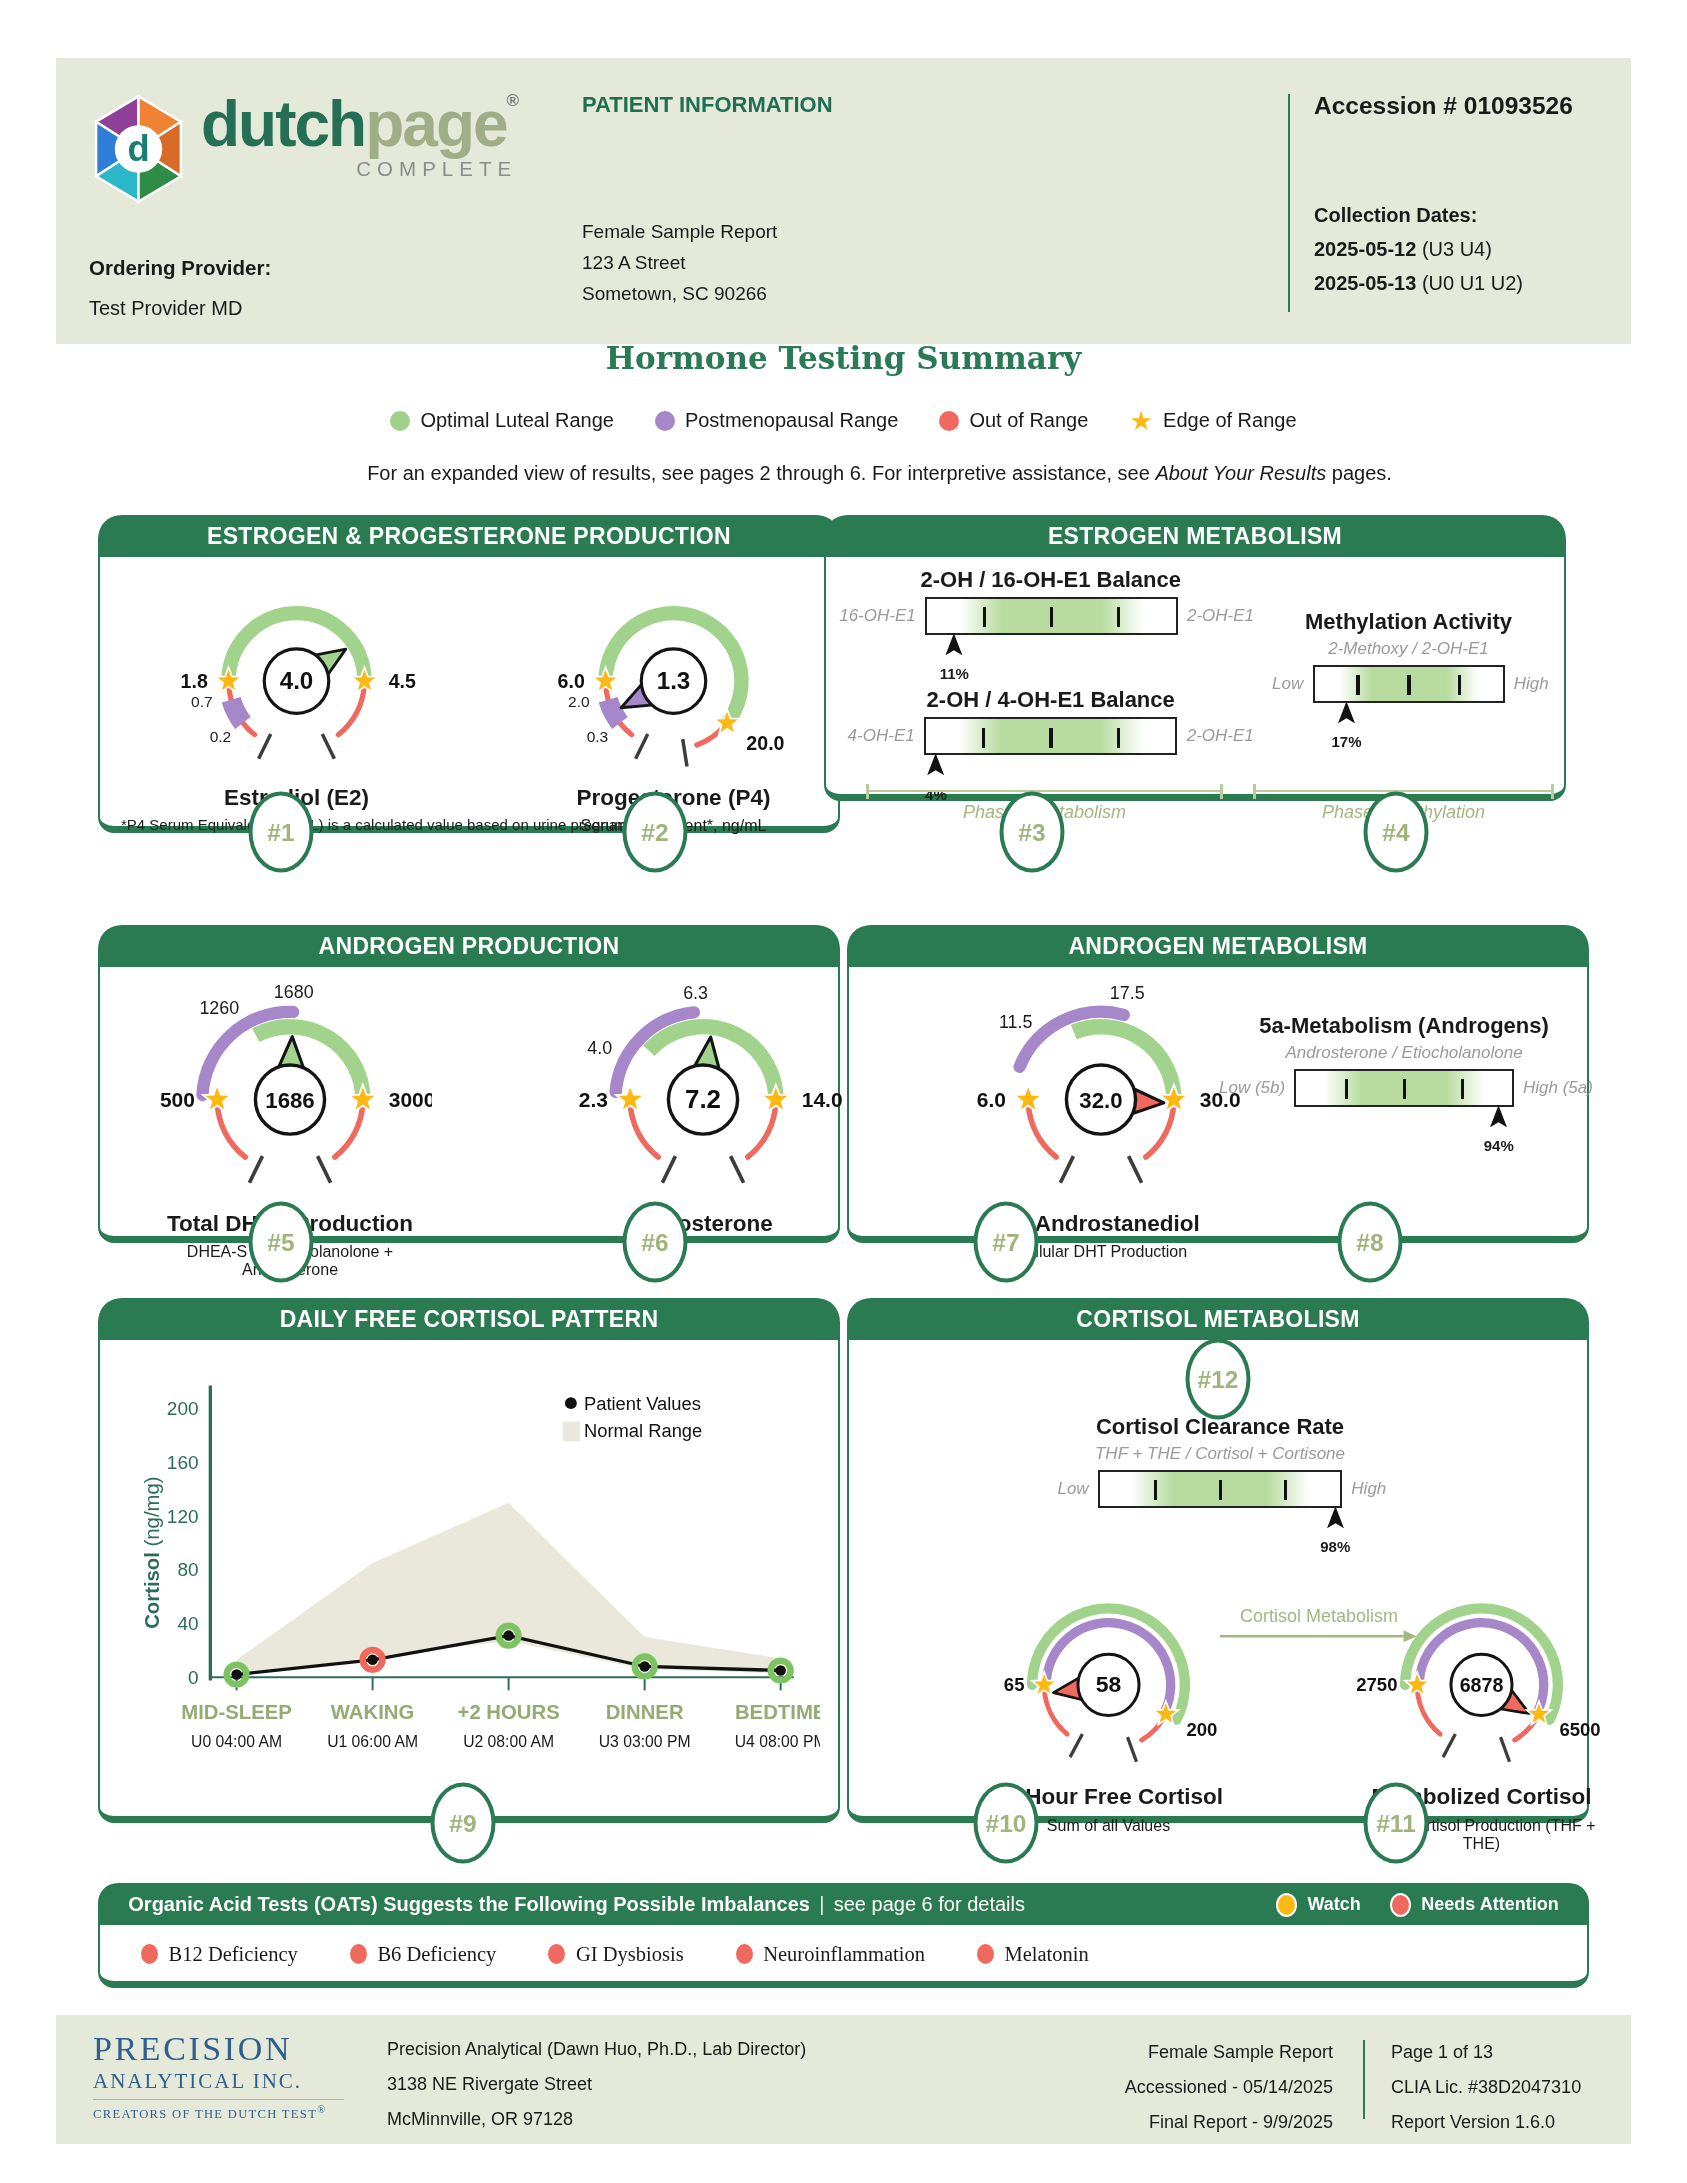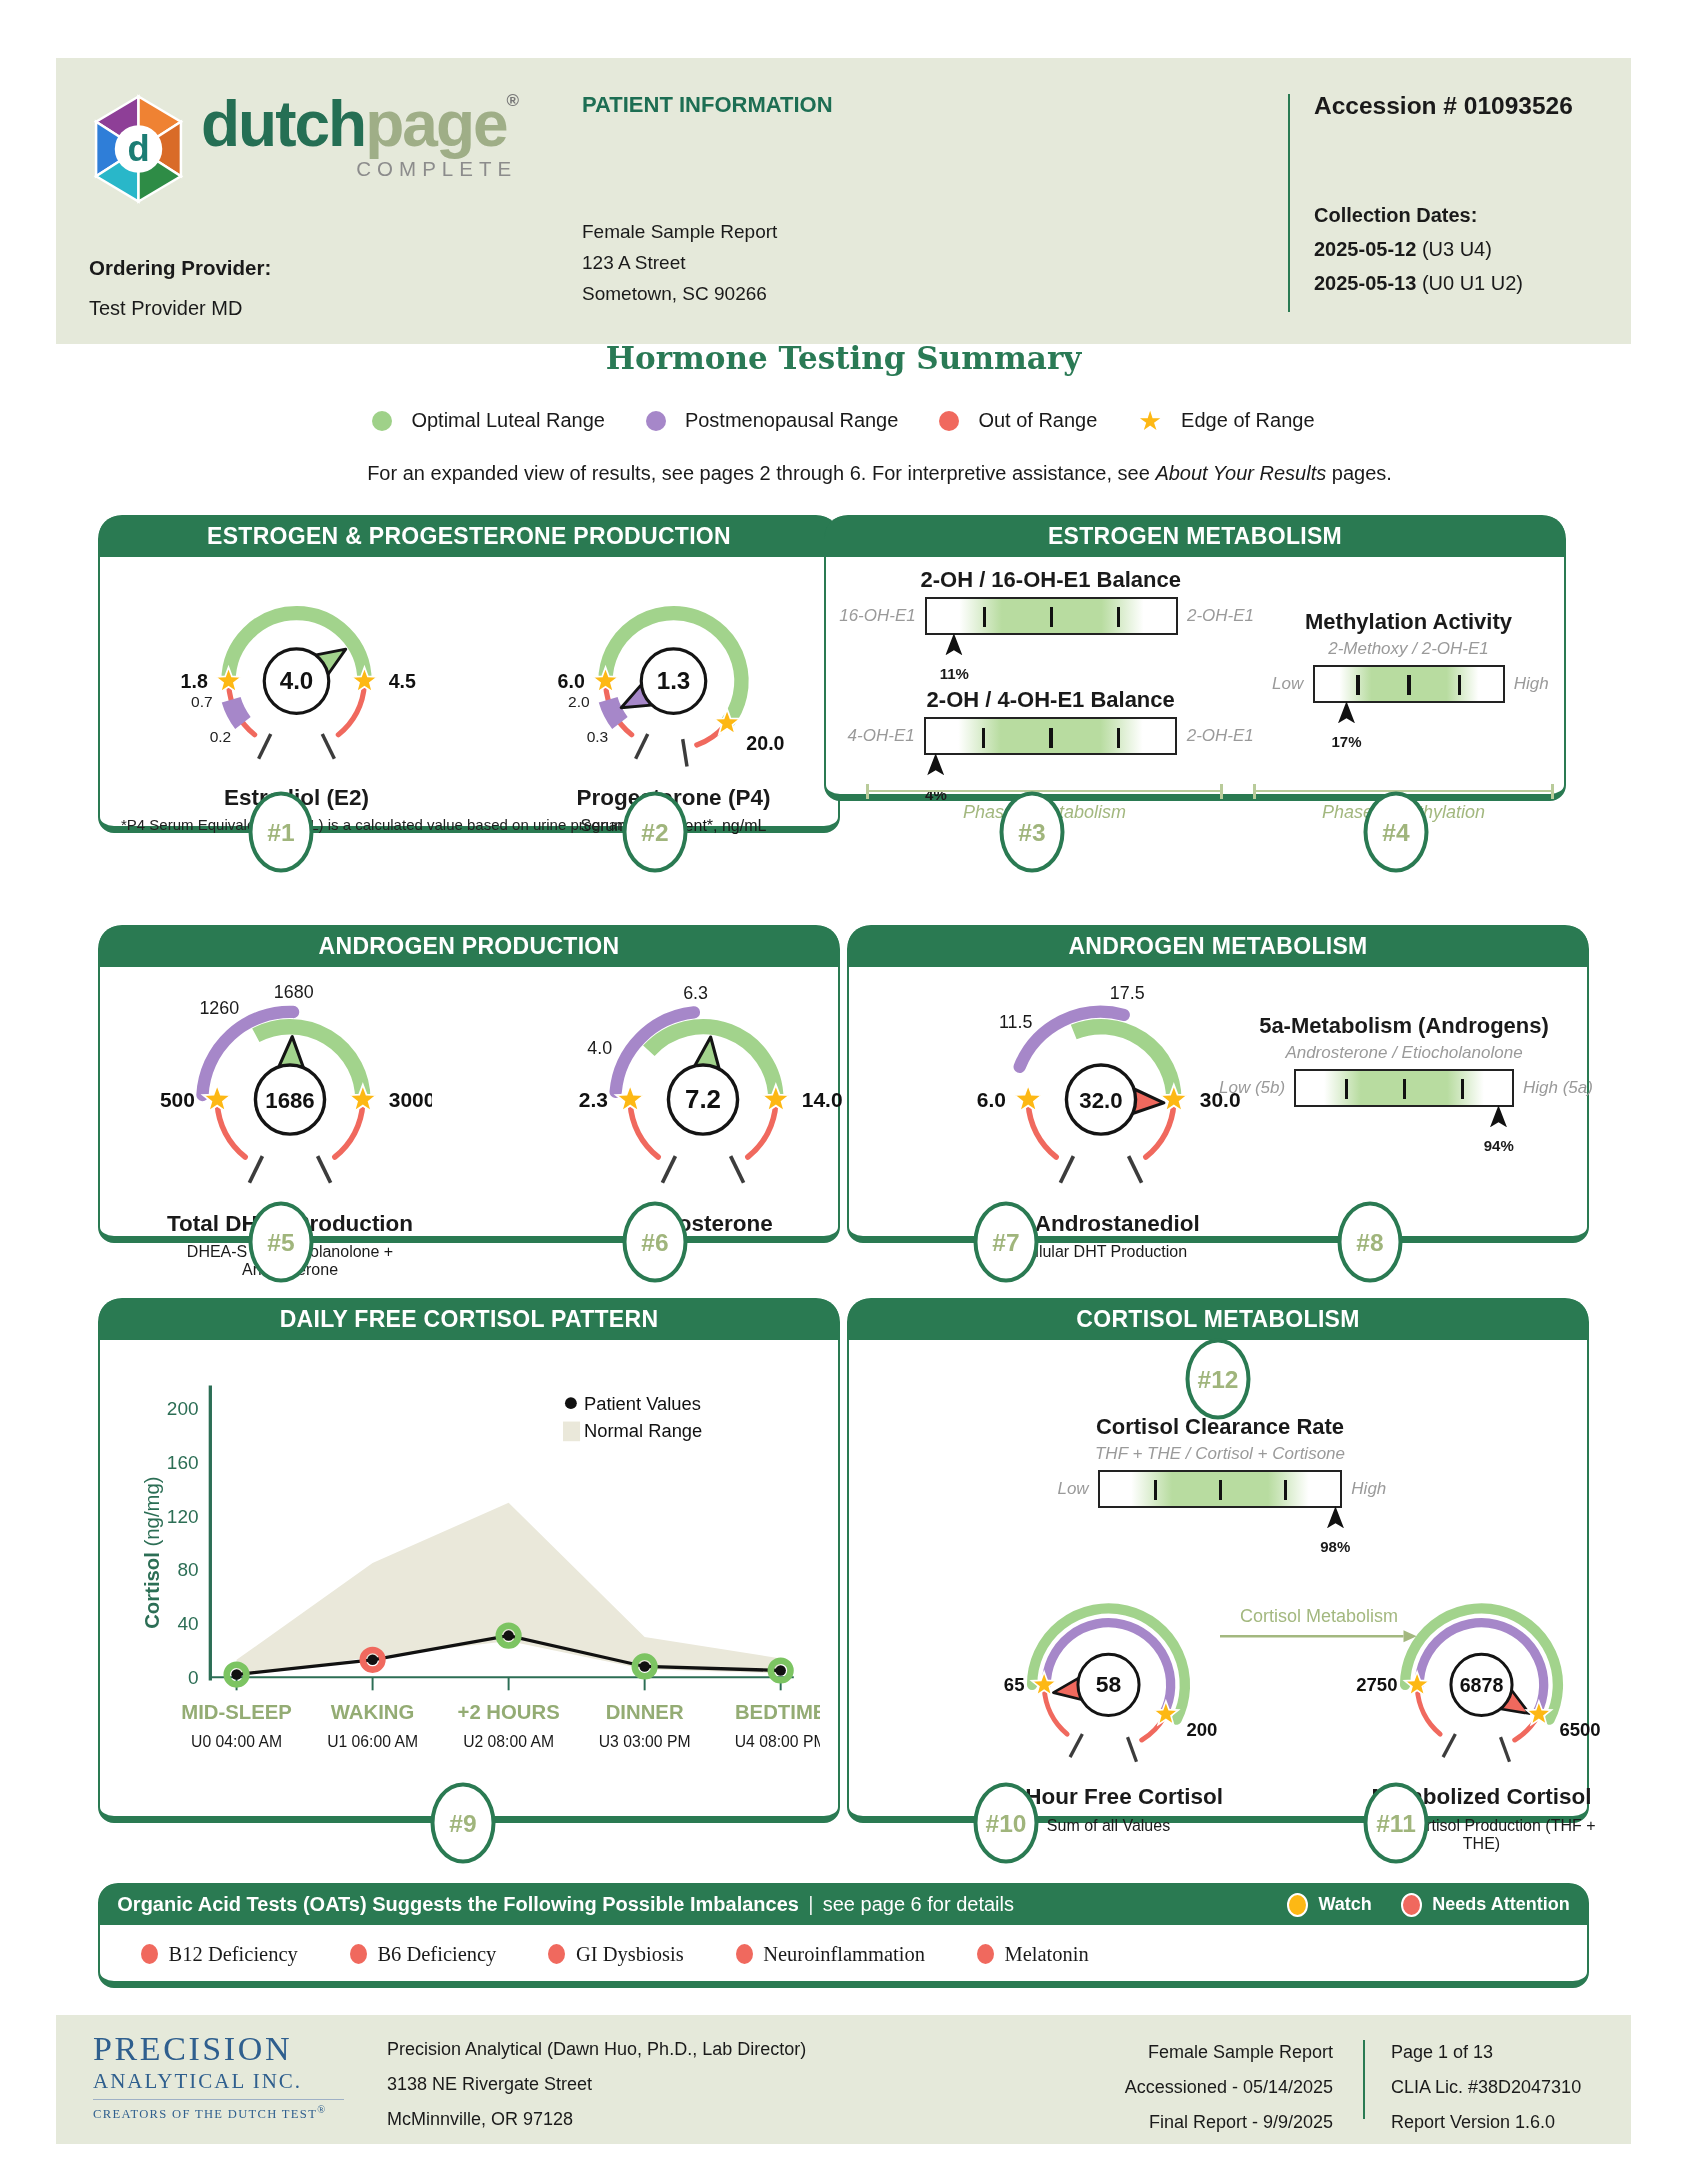--- a/index.html
+++ b/index.html
@@ -26,21 +26,21 @@
   .vdiv{position:absolute;left:1232px;top:36px;width:2px;height:218px;background:#2a7a52;}
   .acc{position:absolute;left:1258px;top:34px;font-size:24.5px;font-weight:bold;}
   .coll{position:absolute;left:1258px;top:140px;font-size:20px;line-height:1.7;}
   .coll .cl{font-weight:bold;}
 
   
   .sum-title{position:absolute;left:0;top:340px;width:100%;text-align:center;
      font-family:"DejaVu Serif",serif;font-weight:bold;font-size:31px;color:#2a7a55;}
   .legend{position:absolute;left:0;top:409px;width:100%;display:flex;justify-content:center;gap:41px;
      font-size:20px;align-items:center;}
-  .leg-item{display:flex;align-items:center;gap:19px;}
+  .leg-item{display:flex;align-items:center;gap:10px;}
   .dot{width:20px;height:20px;border-radius:50%;display:inline-block;}
   .star-glyph{font-size:26.5px;color:#fdb814;line-height:20px;}
   .note{position:absolute;left:0;top:462px;width:100%;text-align:center;font-size:20px;padding-left:36px;}
 
   
   .panel{position:absolute;background:#fff;border:2px solid #2a7a52;border-bottom:7.3px solid #2a7a52;
      border-radius:24px 24px 16px 16px;box-sizing:border-box;}
   .panel-h{height:41px;background:#2a7a52;border-radius:20px 20px 0 0;display:flex;align-items:center;
      justify-content:center;color:#fff;font-weight:bold;font-size:23px;letter-spacing:0.3px;
      margin:-0.7px -0.7px 0 -0.7px;}
@@ -72,21 +72,21 @@
   .bracket:before,.bracket:after{content:"";position:absolute;top:-8px;width:2.6px;height:14.6px;background:#b9cb9a;}
   .bracket:before{left:0;} .bracket:after{right:0;}
   .bracket-label{font-size:18px;font-style:italic;color:#a3b87f;margin-top:9.3px;}
 
   .cm-arrow{position:absolute;text-align:center;color:#a3b87f;font-size:18px;}
 
   
   .oat{position:absolute;left:98px;top:1883px;width:1491px;height:105px;background:#fff;
      border:2px solid #2a7a52;border-bottom:7.3px solid #2a7a52;border-radius:20px 20px 16px 16px;box-sizing:border-box;}
   .oat-h{height:41px;background:#2a7a52;border-radius:17px 17px 0 0;display:flex;align-items:center;
-     color:#fff;font-size:20px;padding:0 18px;margin:-0.7px -0.7px 0 -0.7px;}
+     color:#fff;font-size:20px;padding:0 29px;margin:-0.7px -0.7px 0 -0.7px;}
   .oat-h b{font-weight:bold;}
   .oat-h .sep{margin:0 9.3px;font-weight:normal;opacity:.9;}
   .oat-leg{margin-left:auto;display:flex;gap:29px;align-items:center;font-weight:bold;font-size:18px;}
   .oat-leg .dot{width:17px;height:17px;border:2px solid #fff;}
   .oat-items{display:flex;align-items:center;gap:52px;padding:0 0 0 41px;height:58px;
      font-family:"Liberation Serif",serif;font-size:20.5px;}
   .oat-item{display:flex;align-items:center;gap:10.6px;}
   .oat-item .dot{width:17px;height:20px;background:#f0695e;}
 
   

